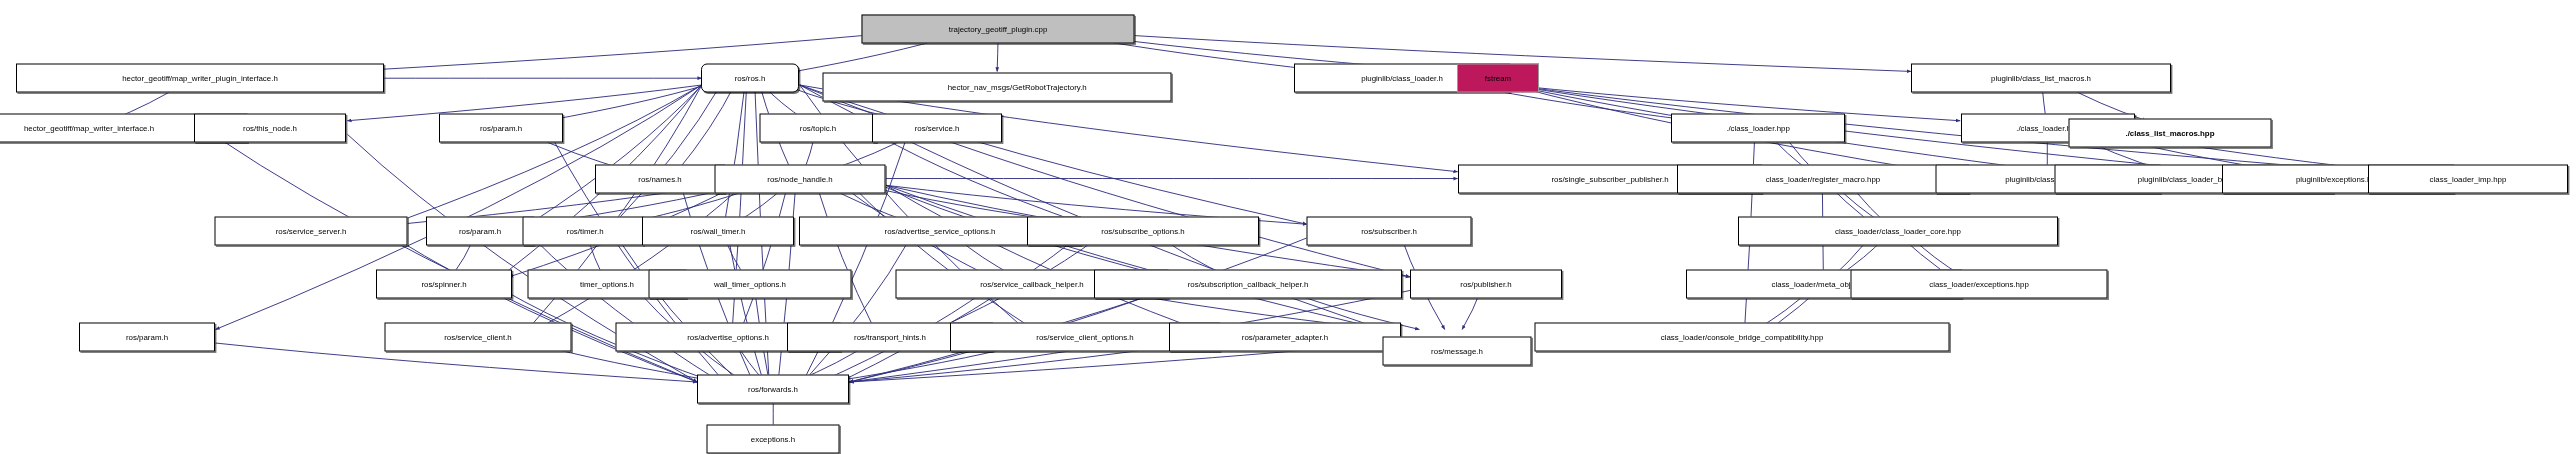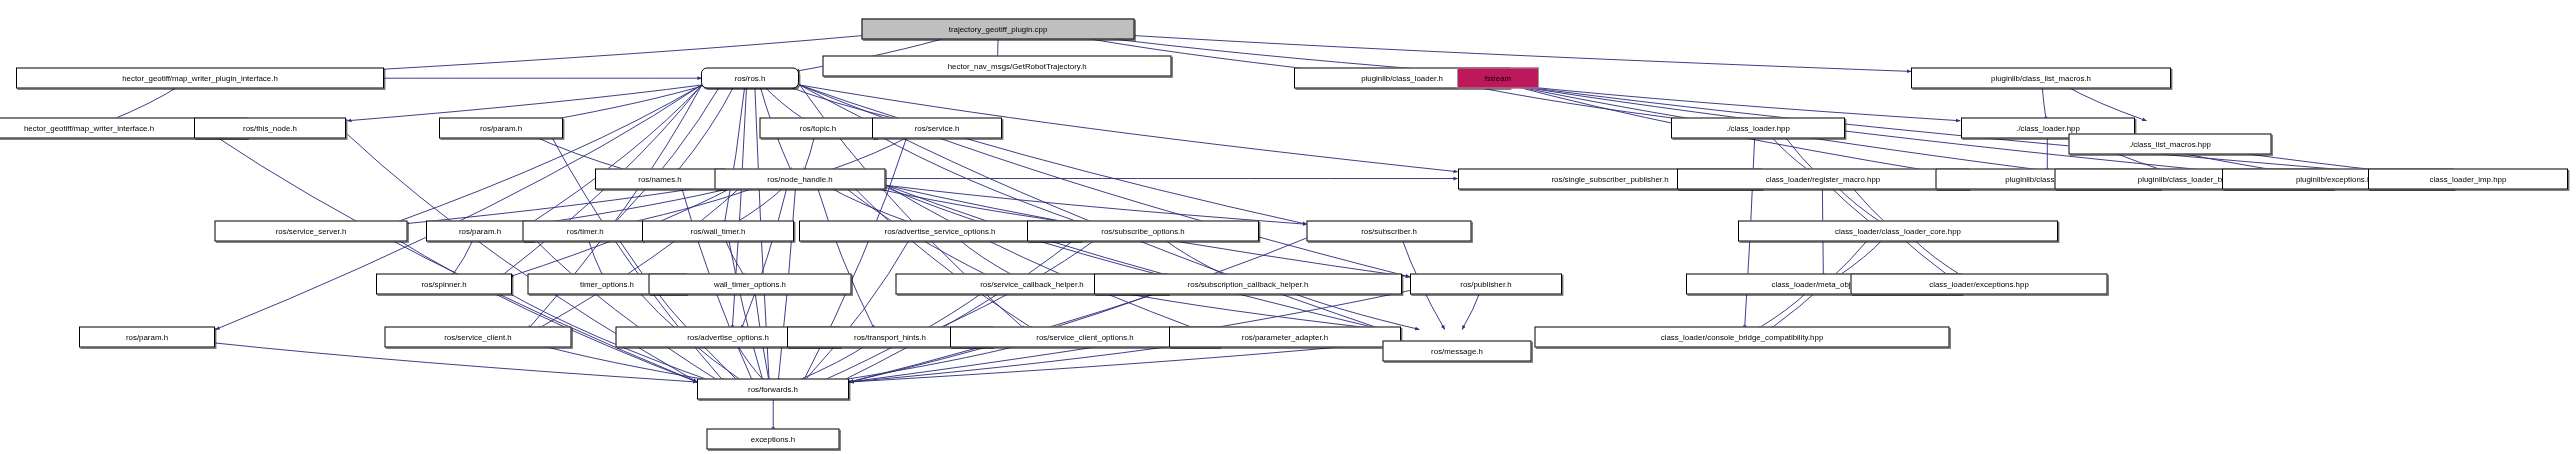--- a/index.html
+++ b/index.html
@@ -18,21 +18,21 @@
     box-sizing:border-box;
     border:0.7px solid #000000;
     background:#ffffff;
     color:#000000;
     font-size:7.9px;
     line-height:1;
     white-space:nowrap;
     display:flex;
     align-items:center;
     justify-content:center;
-    height:21px;
+    height:29px;
     padding:0 3.6px;
     transform:translate(-50%,-50%);
     box-shadow:1.4px 1.4px 0 rgba(0,0,0,0.55);
   }
   .node.root{
     background:#bfbfbf;
     border:0.7px solid #000000;
   }
   .node.plain{
     border:0.7px solid #9a9a9a;
@@ -160,32 +160,32 @@
         <path d="M 2634.1 332.7 Q 2608.9 360.0 2567.9 387.3" marker-end="url(#arrow)"></path>
         <path d="M 2673.0 332.7 Q 2700.4 360.0 2745.0 387.3" marker-end="url(#arrow)"></path>
         <path d="M 2613.5 332.7 Q 2560.4 396.8 2473.8 460.8" marker-end="url(#arrow)"></path>
         <path d="M 2528.6 406.3 Q 2500.7 433.5 2455.2 460.8" marker-end="url(#arrow)"></path>
       </g>
   </svg>
   <div id="nodes">
       <div class="node root" style="left: 998px; top: 29px; width: 273px;">trajectory_geotiff_plugin.cpp</div>
       <div class="node" style="left: 200px; top: 78px; width: 368px;">hector_geotiff/map_writer_plugin_interface.h</div>
       <div class="node" style="left: 750px; top: 78px; width: 98px; border-radius: 6px;">ros/ros.h</div>
-      <div class="node" style="left: 997px; top: 66px; width: 349px; padding-left: 44px;">hector_nav_msgs/GetRobotTrajectory.h</div>
+      <div class="node" style="left: 997px; top: 87px; width: 349px; padding-left: 44px;">hector_nav_msgs/GetRobotTrajectory.h</div>
       <div class="node" style="left: 1402px; top: 78px; width: 216px;">pluginlib/class_loader.h</div>
       <div class="node plain" style="left: 1489px; top: 78px; width: 82px;">fstream</div>
       <div class="node" style="left: 2041px; top: 78px; width: 260px;">pluginlib/class_list_macros.h</div>
       <div class="node" style="left: 89px; top: 128px; width: 317px;">hector_geotiff/map_writer_interface.h</div>
       <div class="node" style="left: 270px; top: 128px; width: 152px;">ros/this_node.h</div>
       <div class="node" style="left: 501px; top: 128px; width: 124px;">ros/param.h</div>
       <div class="node" style="left: 818px; top: 128px; width: 117px;">ros/topic.h</div>
       <div class="node" style="left: 937px; top: 128px; width: 130px;">ros/service.h</div>
       <div class="node" style="left: 1758px; top: 128px; width: 174px;">./class_loader.hpp</div>
       <div class="node" style="left: 2048px; top: 128px; width: 174px;">./class_loader.hpp</div>
-      <div class="node" style="left: 2170px; top: 144px; width: 203px;">./class_list_macros.hpp</div>
+      <div class="node" style="left: 2170px; top: 133px; width: 203px; font-weight: bold;">./class_list_macros.hpp</div>
       <div class="node" style="left: 660px; top: 179px; width: 130px;">ros/names.h</div>
       <div class="node" style="left: 800px; top: 179px; width: 171px;">ros/node_handle.h</div>
       <div class="node" style="left: 1610px; top: 179px; width: 304px;">ros/single_subscriber_publisher.h</div>
       <div class="node" style="left: 1823px; top: 179px; width: 292px;">class_loader/register_macro.hpp</div>
       <div class="node" style="left: 2048px; top: 179px; width: 225px;">pluginlib/class_desc.hpp</div>
       <div class="node" style="left: 2194px; top: 179px; width: 279px;">pluginlib/class_loader_base.hpp</div>
       <div class="node" style="left: 2338px; top: 179px; width: 232px;">pluginlib/exceptions.hpp</div>
       <div class="node" style="left: 2468px; top: 179px; width: 200px;">class_loader_imp.hpp</div>
       <div class="node" style="left: 311px; top: 231px; width: 193px;">ros/service_server.h</div>
       <div class="node" style="left: 480px; top: 231px; width: 108px;">ros/param.h</div>

